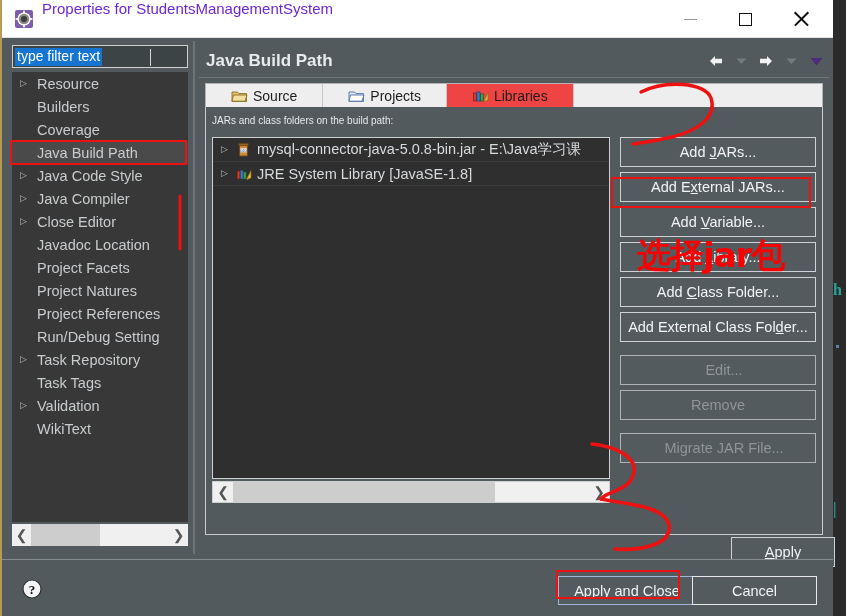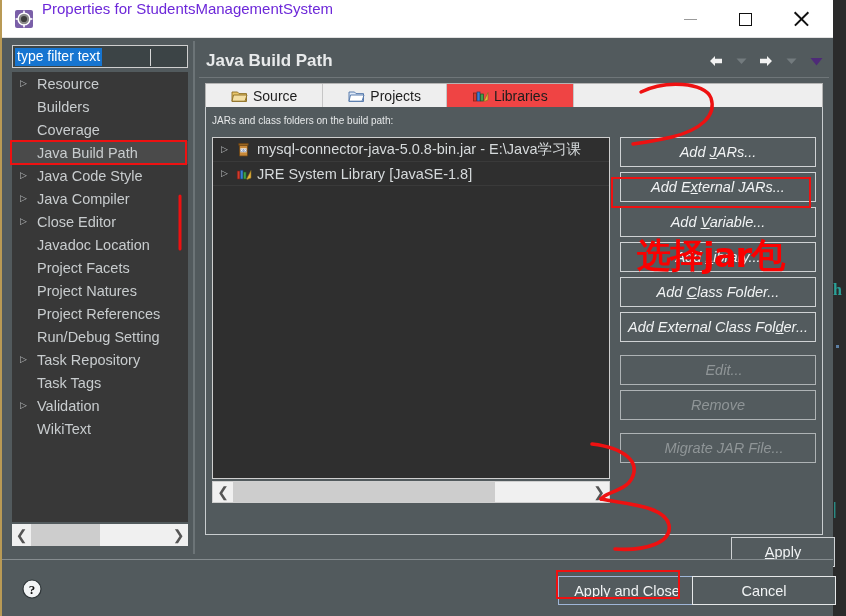--- a/index.html
+++ b/index.html
@@ -236,21 +236,20 @@
     display: flex; align-items: center;
     border: 1px solid #cfcfcf;
   }
   .list-hscroll .arw { width: 20px; text-align:center; color:#555; font-size:14px; line-height:1;}
   .list-hscroll .thumb { height: 20px; width: 262px; background:#cdcdcd; }
 
   
   .btncol {
     position: absolute; left: 414px; top: 30px;
     width: 164px;
-    font-style: italic;
   }
   .ebtn {
     width: 196px; height: 30px;
     margin-bottom: 5px;
     background: #535b5e;
     border: 1px solid #cfd2d4;
     color: #f1f3f4;
     font-size: 14.5px;
     display: flex; align-items: center; justify-content: center;
     white-space: nowrap;
@@ -288,21 +287,21 @@
   }
   .foot-btn {
     position: absolute; top: 16px;
     height: 29px;
     background: #535b5e; border: 1px solid #e6e8e9;
     color: #f1f3f4; font-size: 14.5px;
     display:flex; align-items:center; justify-content:center;
     white-space: nowrap;
   }
   .foot-btn.aac { left: 556px; width: 138px; border-color:#9fb6d8; }
-  .foot-btn.cancel { left: 690px; width: 144px; }
+  .foot-btn.cancel { left: 690px; width: 125px; }
 
   
   .anno { position: absolute; left: 0; top: 0; width: 846px; height: 616px; pointer-events: none; }
   .redbox {
     position: absolute;
     border: 2.5px solid #ee1111;
   }
   .redtext {
     position: absolute;
     color: #fb0000;

